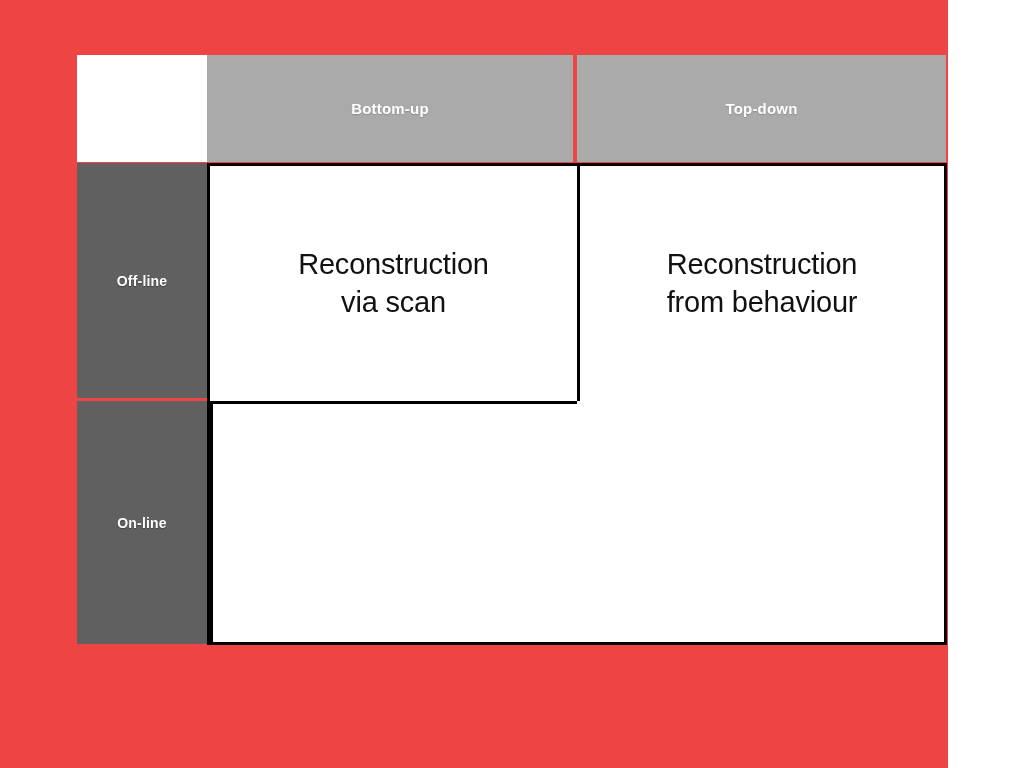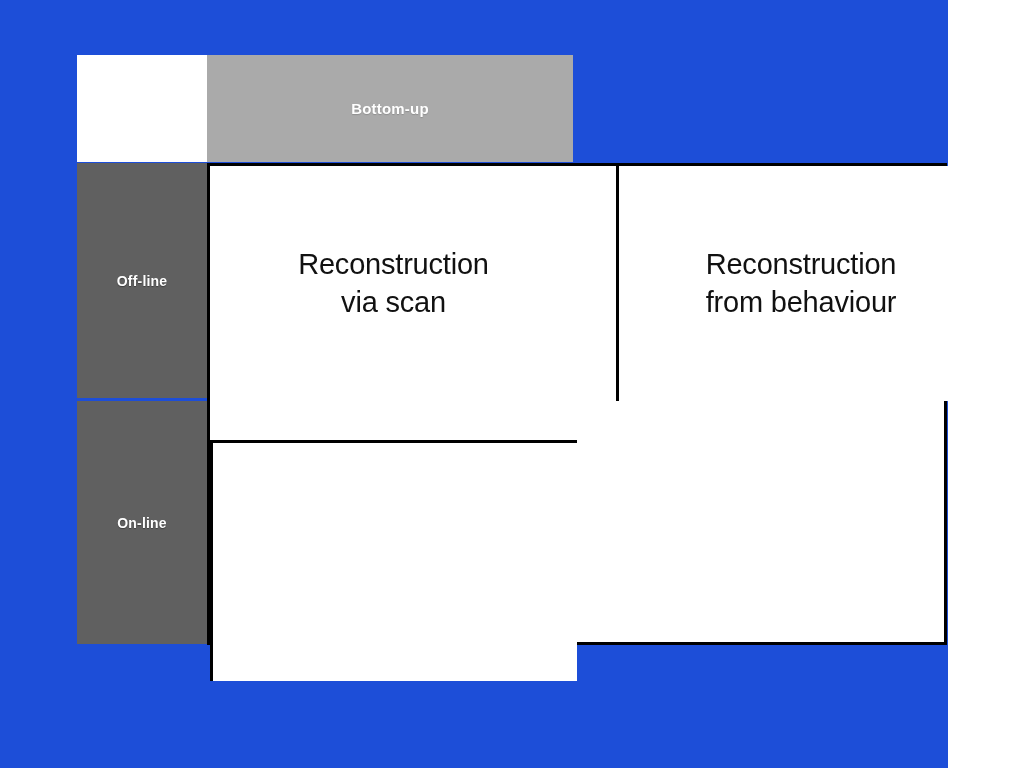--- a/index.html
+++ b/index.html
@@ -13,21 +13,21 @@
     overflow: hidden;
     font-family: "Liberation Sans", sans-serif;
     -webkit-font-smoothing: antialiased;
   }
 
   
   #slide {
     position: relative;
     width: 948px;
     height: 768px;
-    background: #1d4ed8;
+    background: #ef4444;
   }
 
   
   .col-header {
     position: absolute;
     top: 55px;
     height: 107px;
     background: #aaaaaa;
     display: flex;
     align-items: center;
@@ -73,21 +73,20 @@
     left: 207px;
     top: 163px;
     width: 740px;
     height: 482px;
     box-sizing: border-box;
     border: 3px solid #000000;
     background: #ffffff;
     display: grid;
     grid-template-columns: 367px 367px;
     grid-template-rows: 235px 241px;
-    gap: 39px;
   }
   .grid-cell {
     background: #ffffff;
     display: flex;
     align-items: center;
     justify-content: center;
     box-sizing: border-box;
     overflow: hidden;
   }
   .grid-cell.col-1 { border-left: 3px solid #000000; }
@@ -109,20 +108,23 @@
 <body>
 
 <div id="slide">
 
   <div id="corner-cell" style="position:absolute;left:77px;top:55px;width:130px;height:107px;background:#ffffff;"></div>
 
   <div class="col-header" id="col-header-0">
     <span class="col-header-label">Bottom-up</span>
   </div>
 
+  <div class="col-header" id="col-header-1">
+    <span class="col-header-label">Top-down</span>
+  </div>
 
   <div class="row-header" id="row-header-0">
     <span class="row-header-label">Off-line</span>
   </div>
 
   <div class="row-header" id="row-header-1">
     <span class="row-header-label">On-line</span>
   </div>
 
   <div id="grid-body">

